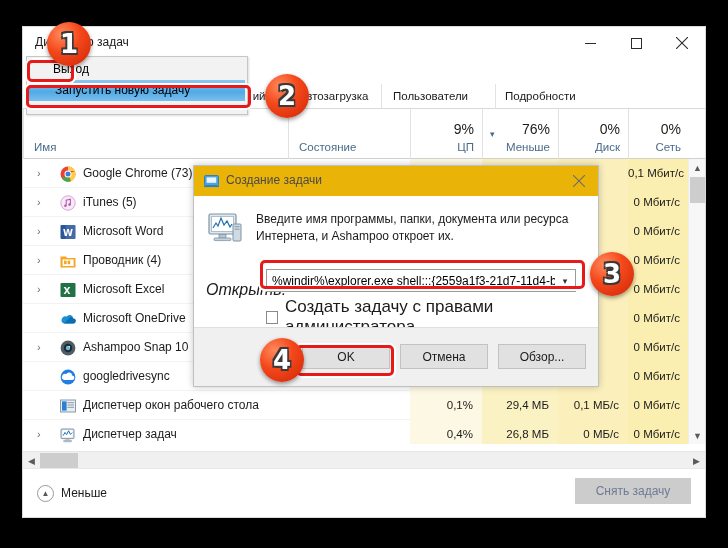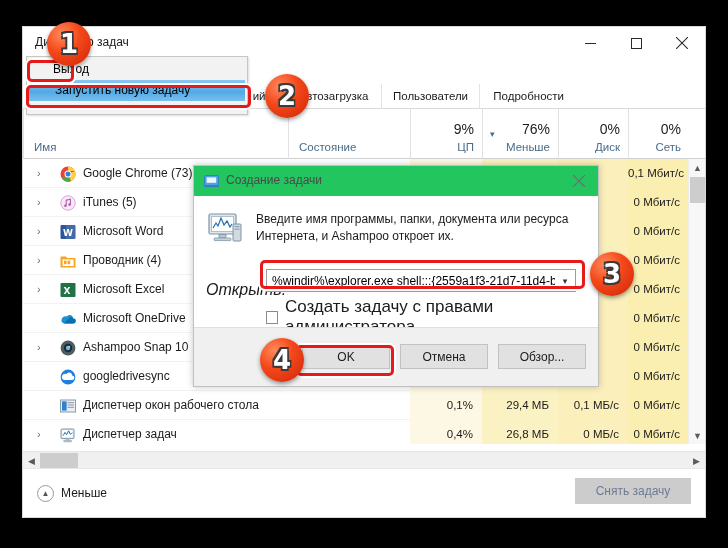--- a/index.html
+++ b/index.html
@@ -242,21 +242,21 @@
     color: #6e7b94;
     font-size: 12px;
     display: flex; align-items: center; justify-content: center;
   }
 
   
   #dialog {
     position: absolute;
     left: 193px; top: 165px;
     width: 406px; height: 222px;
-    background: #22c55e;
+    background: #eab308;
     border: 1px solid #c0c0c0;
     box-shadow: 0 0 7px rgba(0,0,0,0.22);
     z-index: 40;
     padding-left: 36px;
   }
   #dlg-title {
     position: absolute; left: 0; top: 0;
     width: 100%; height: 30px;
   }
   #dlg-icon {
@@ -396,21 +396,21 @@
     <div id="menubar">
       <div class="menu-item open" id="mi-file">Файл</div>
       <div class="menu-item" id="mi-params">Параметры</div>
       <div class="menu-item" id="mi-view">Вид</div>
     </div>
 
     <div id="tabbar">
         <div class="tab" style="left: 166px; width: 96px; text-align: center;"><span>...ложений</span></div>
         <div class="tab" style="left: 262px; width: 96px; text-align: center;"><span>Автозагрузка</span></div>
         <div class="tab" style="left: 358px; width: 98px; text-align: center;"><span>Пользователи</span></div>
-        <div class="tab" style="left: 456px; width: 94px; text-align: right;"><span>Подробности</span></div>
+        <div class="tab" style="left: 472px; width: 94px; text-align: left;"><span>Подробности</span></div>
         <div class="tab" style="left: 550px; width: 62px; text-align: center; margin-top: 44px;"><span>Службы</span></div>
       </div>
 
     <div id="colheader">
       <div id="sortmark">▾</div>
     <div class="colh left" style="left: 0px; width: 265px;">
           <div class="nm">Имя</div>
         </div>
         <div class="colh left" style="left: 265px; width: 122px;">
           <div class="nm">Состояние</div>

